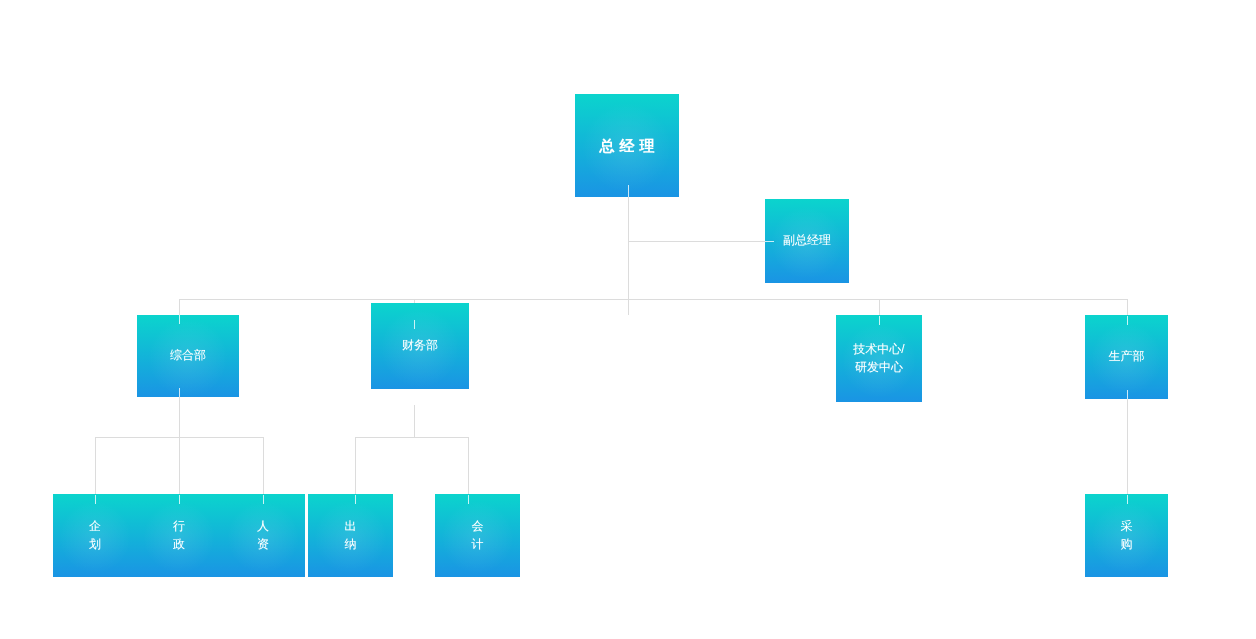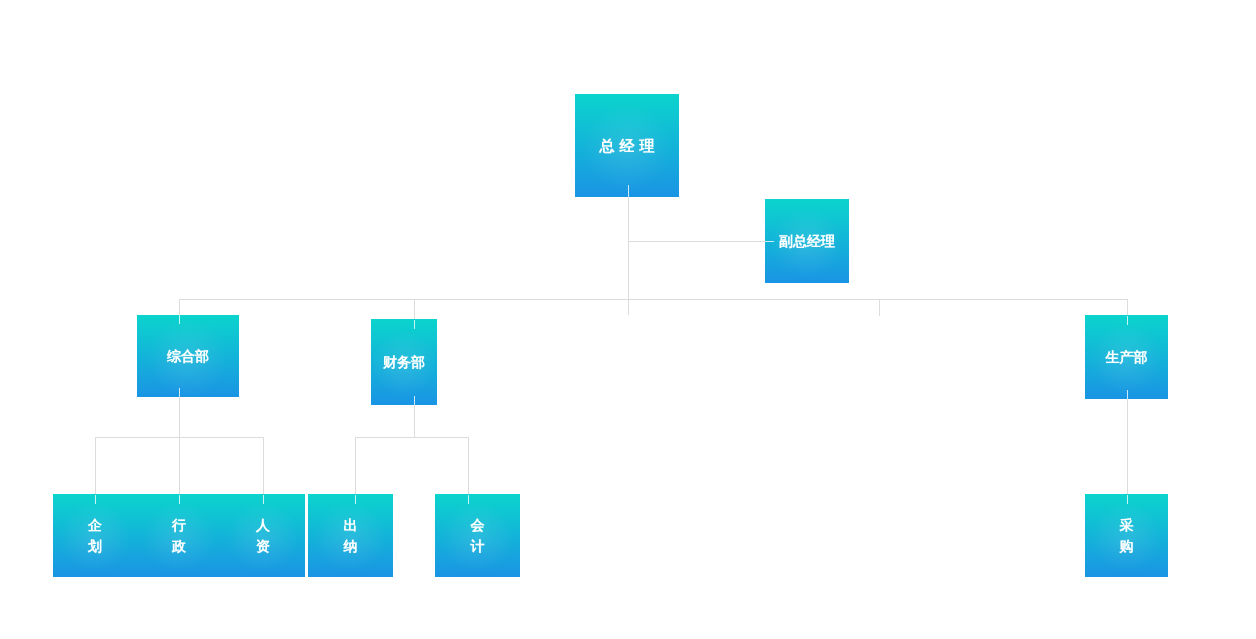--- a/index.html
+++ b/index.html
@@ -22,24 +22,23 @@
     background:linear-gradient(180deg,var(--grad-top,#0bd4cd) 0%,var(--grad-bottom,#1a94e4) 100%);
     color:var(--node-text,#ffffff);
     text-align:center;
   }
   .node::before{
     content:"";position:absolute;inset:0;
     background:radial-gradient(circle at 50% 52%,rgba(255,255,255,0.10) 0%,rgba(255,255,255,0.04) 38%,rgba(255,255,255,0) 60%);
   }
   .node-label{
     position:relative;
-    font-size:14px;line-height:1.45;
+    font-size:12px;line-height:1.45;
     white-space:pre-line;
     text-shadow:0 0 1px rgba(255,255,255,0.35);
-    font-weight:bold;
   }
   .node-gm .node-label{
     font-size:15px;font-weight:bold;letter-spacing:5px;margin-right:-5px;
   }
 </style>
 </head>
 <body style="--grad-top: #0bd4cd; --grad-bottom: #1a94e4; --node-text: #ffffff; background: rgb(255, 255, 255);">
 
 <div class="stage">
 
@@ -70,25 +69,29 @@
     </div>
 
     <div class="node" style="left:765px;top:175px;width:84px;height:84px;">
       <span class="node-label">副总经理</span>
     </div>
 
     <div class="node" style="left:137px;top:291px;width:102px;height:82px;">
       <span class="node-label">综合部</span>
     </div>
 
-    <div class="node" style="left:371px;top:295px;width:66px;height:86px;">
+    <div class="node" style="left:371px;top:279px;width:98px;height:86px;">
       <span class="node-label">财务部</span>
     </div>
 
 
+    <div class="node" style="left:836px;top:291px;width:86px;height:87px;">
+      <span class="node-label">技术中心/
+研发中心</span>
+    </div>
 
     <div class="node" style="left:1085px;top:291px;width:83px;height:84px;">
       <span class="node-label">生产部</span>
     </div>
 
     <div class="node" style="left:53px;top:470px;width:84px;height:83px;">
       <span class="node-label">企
 划</span>
     </div>
 

